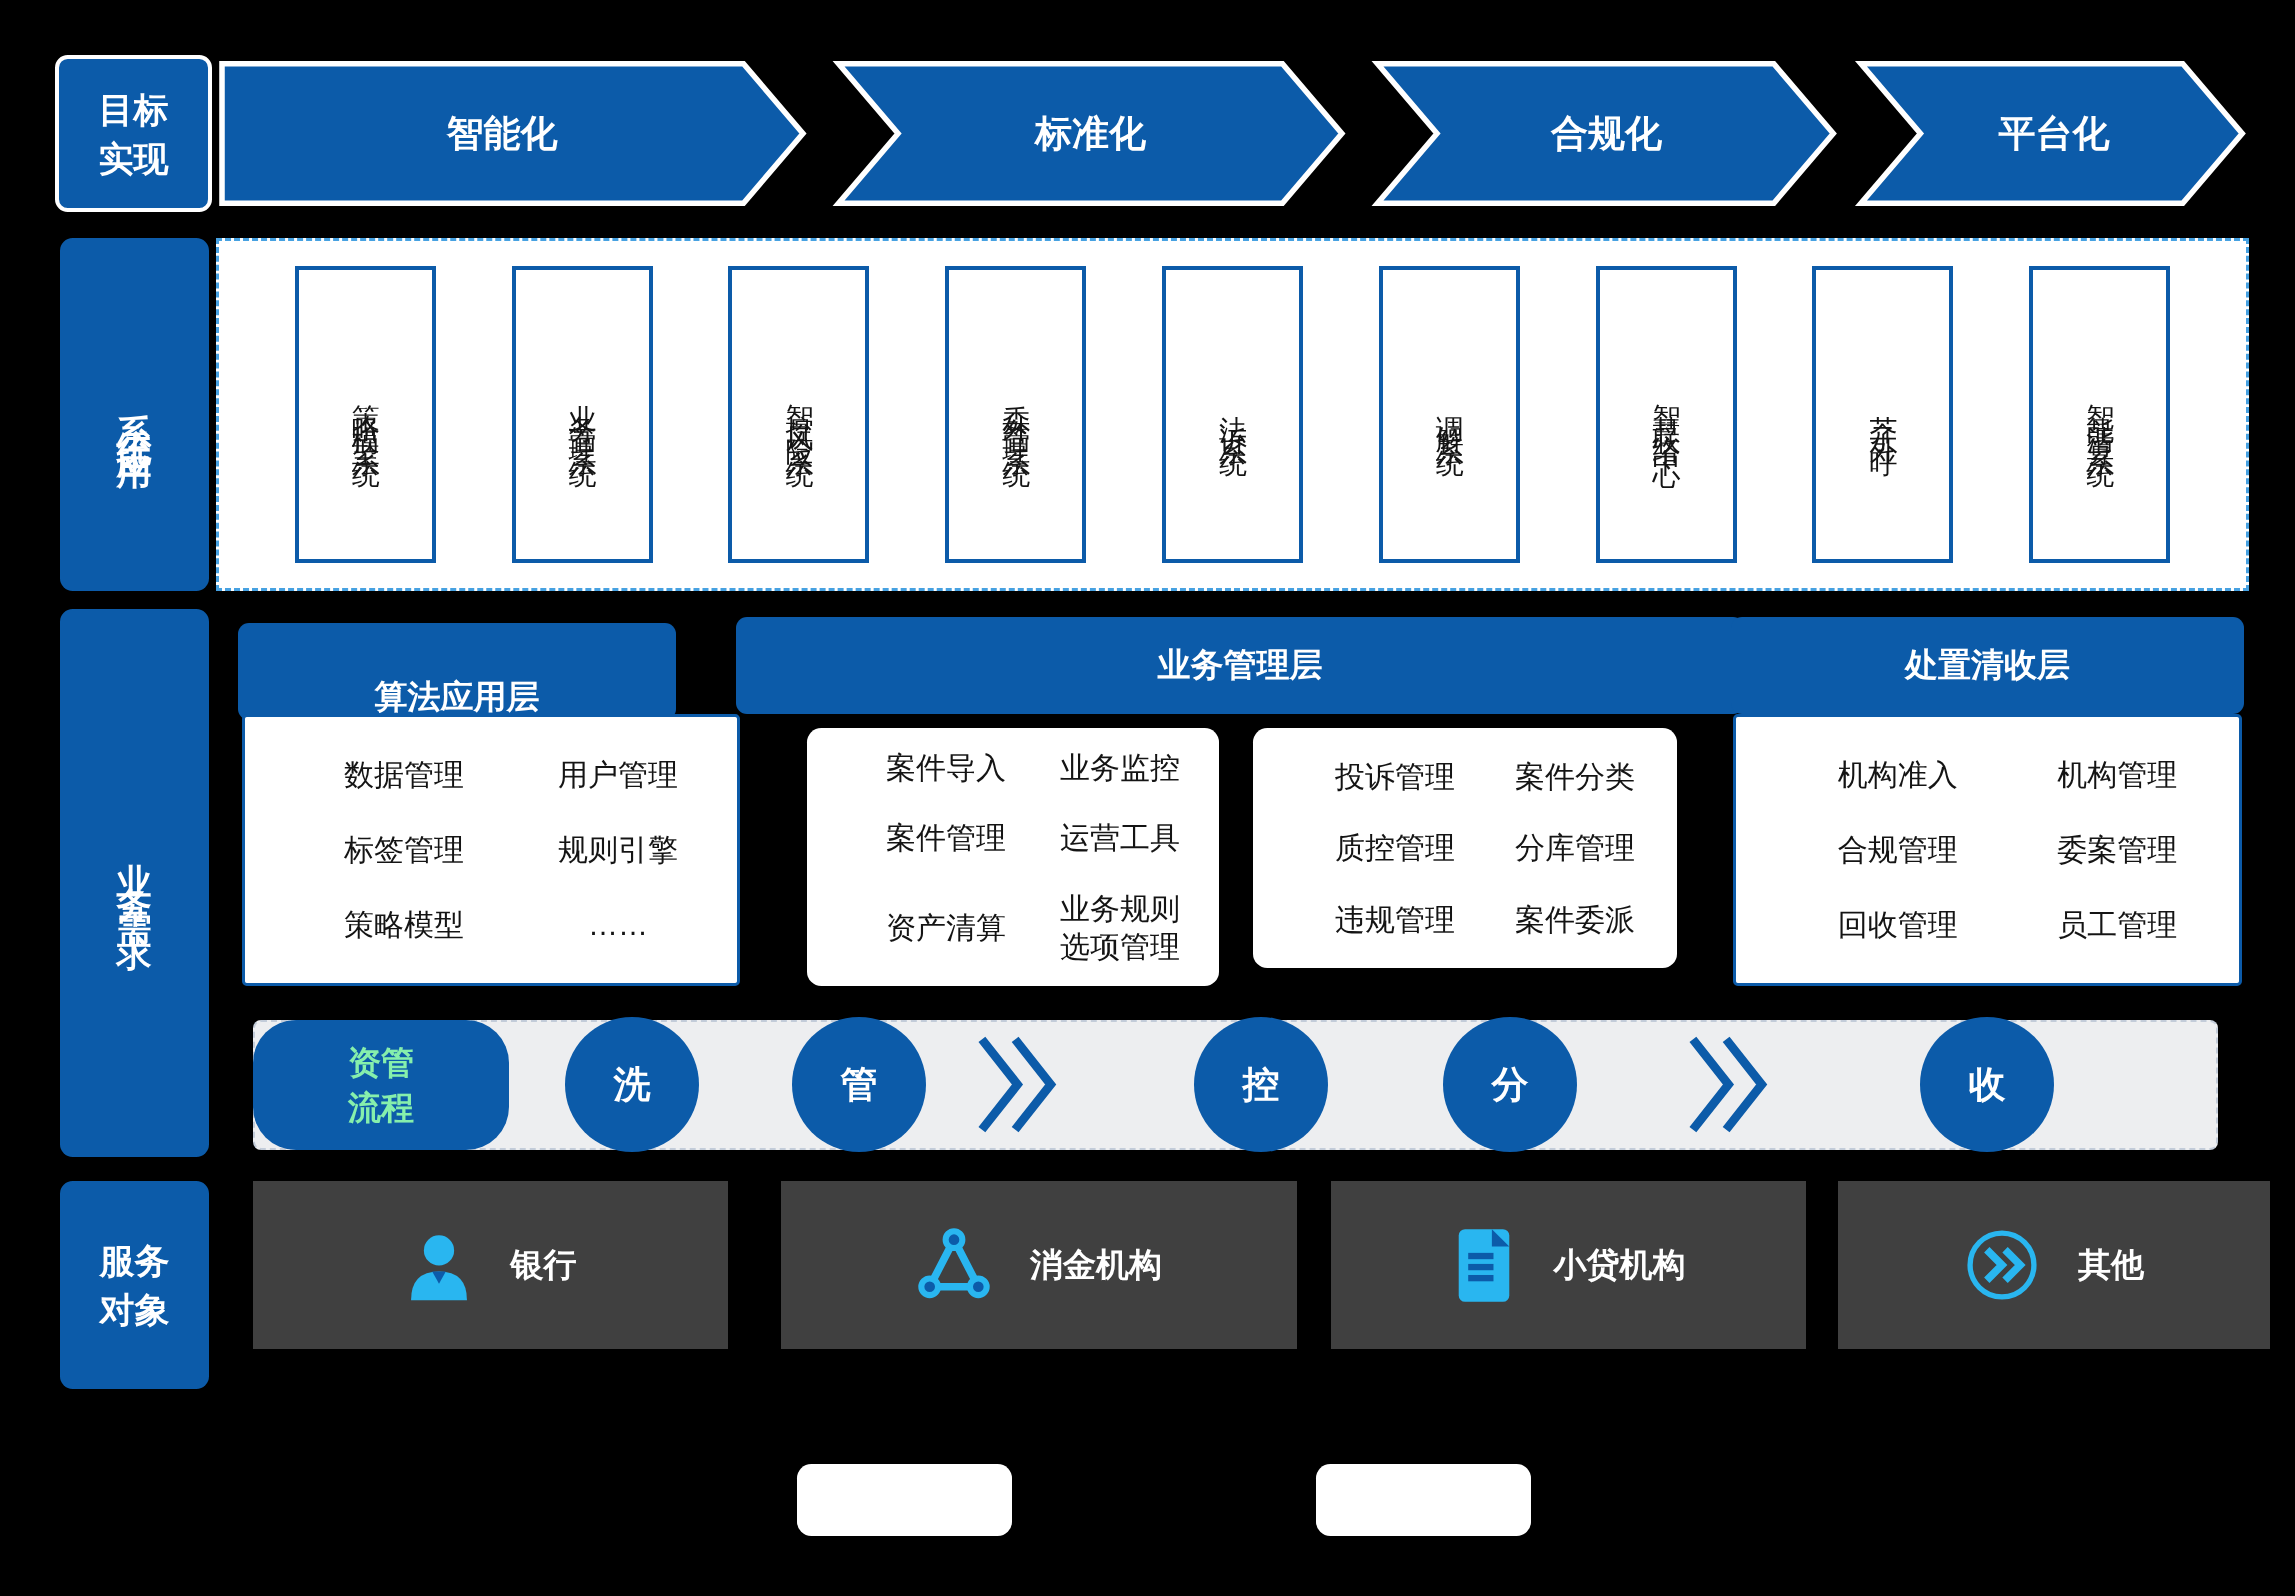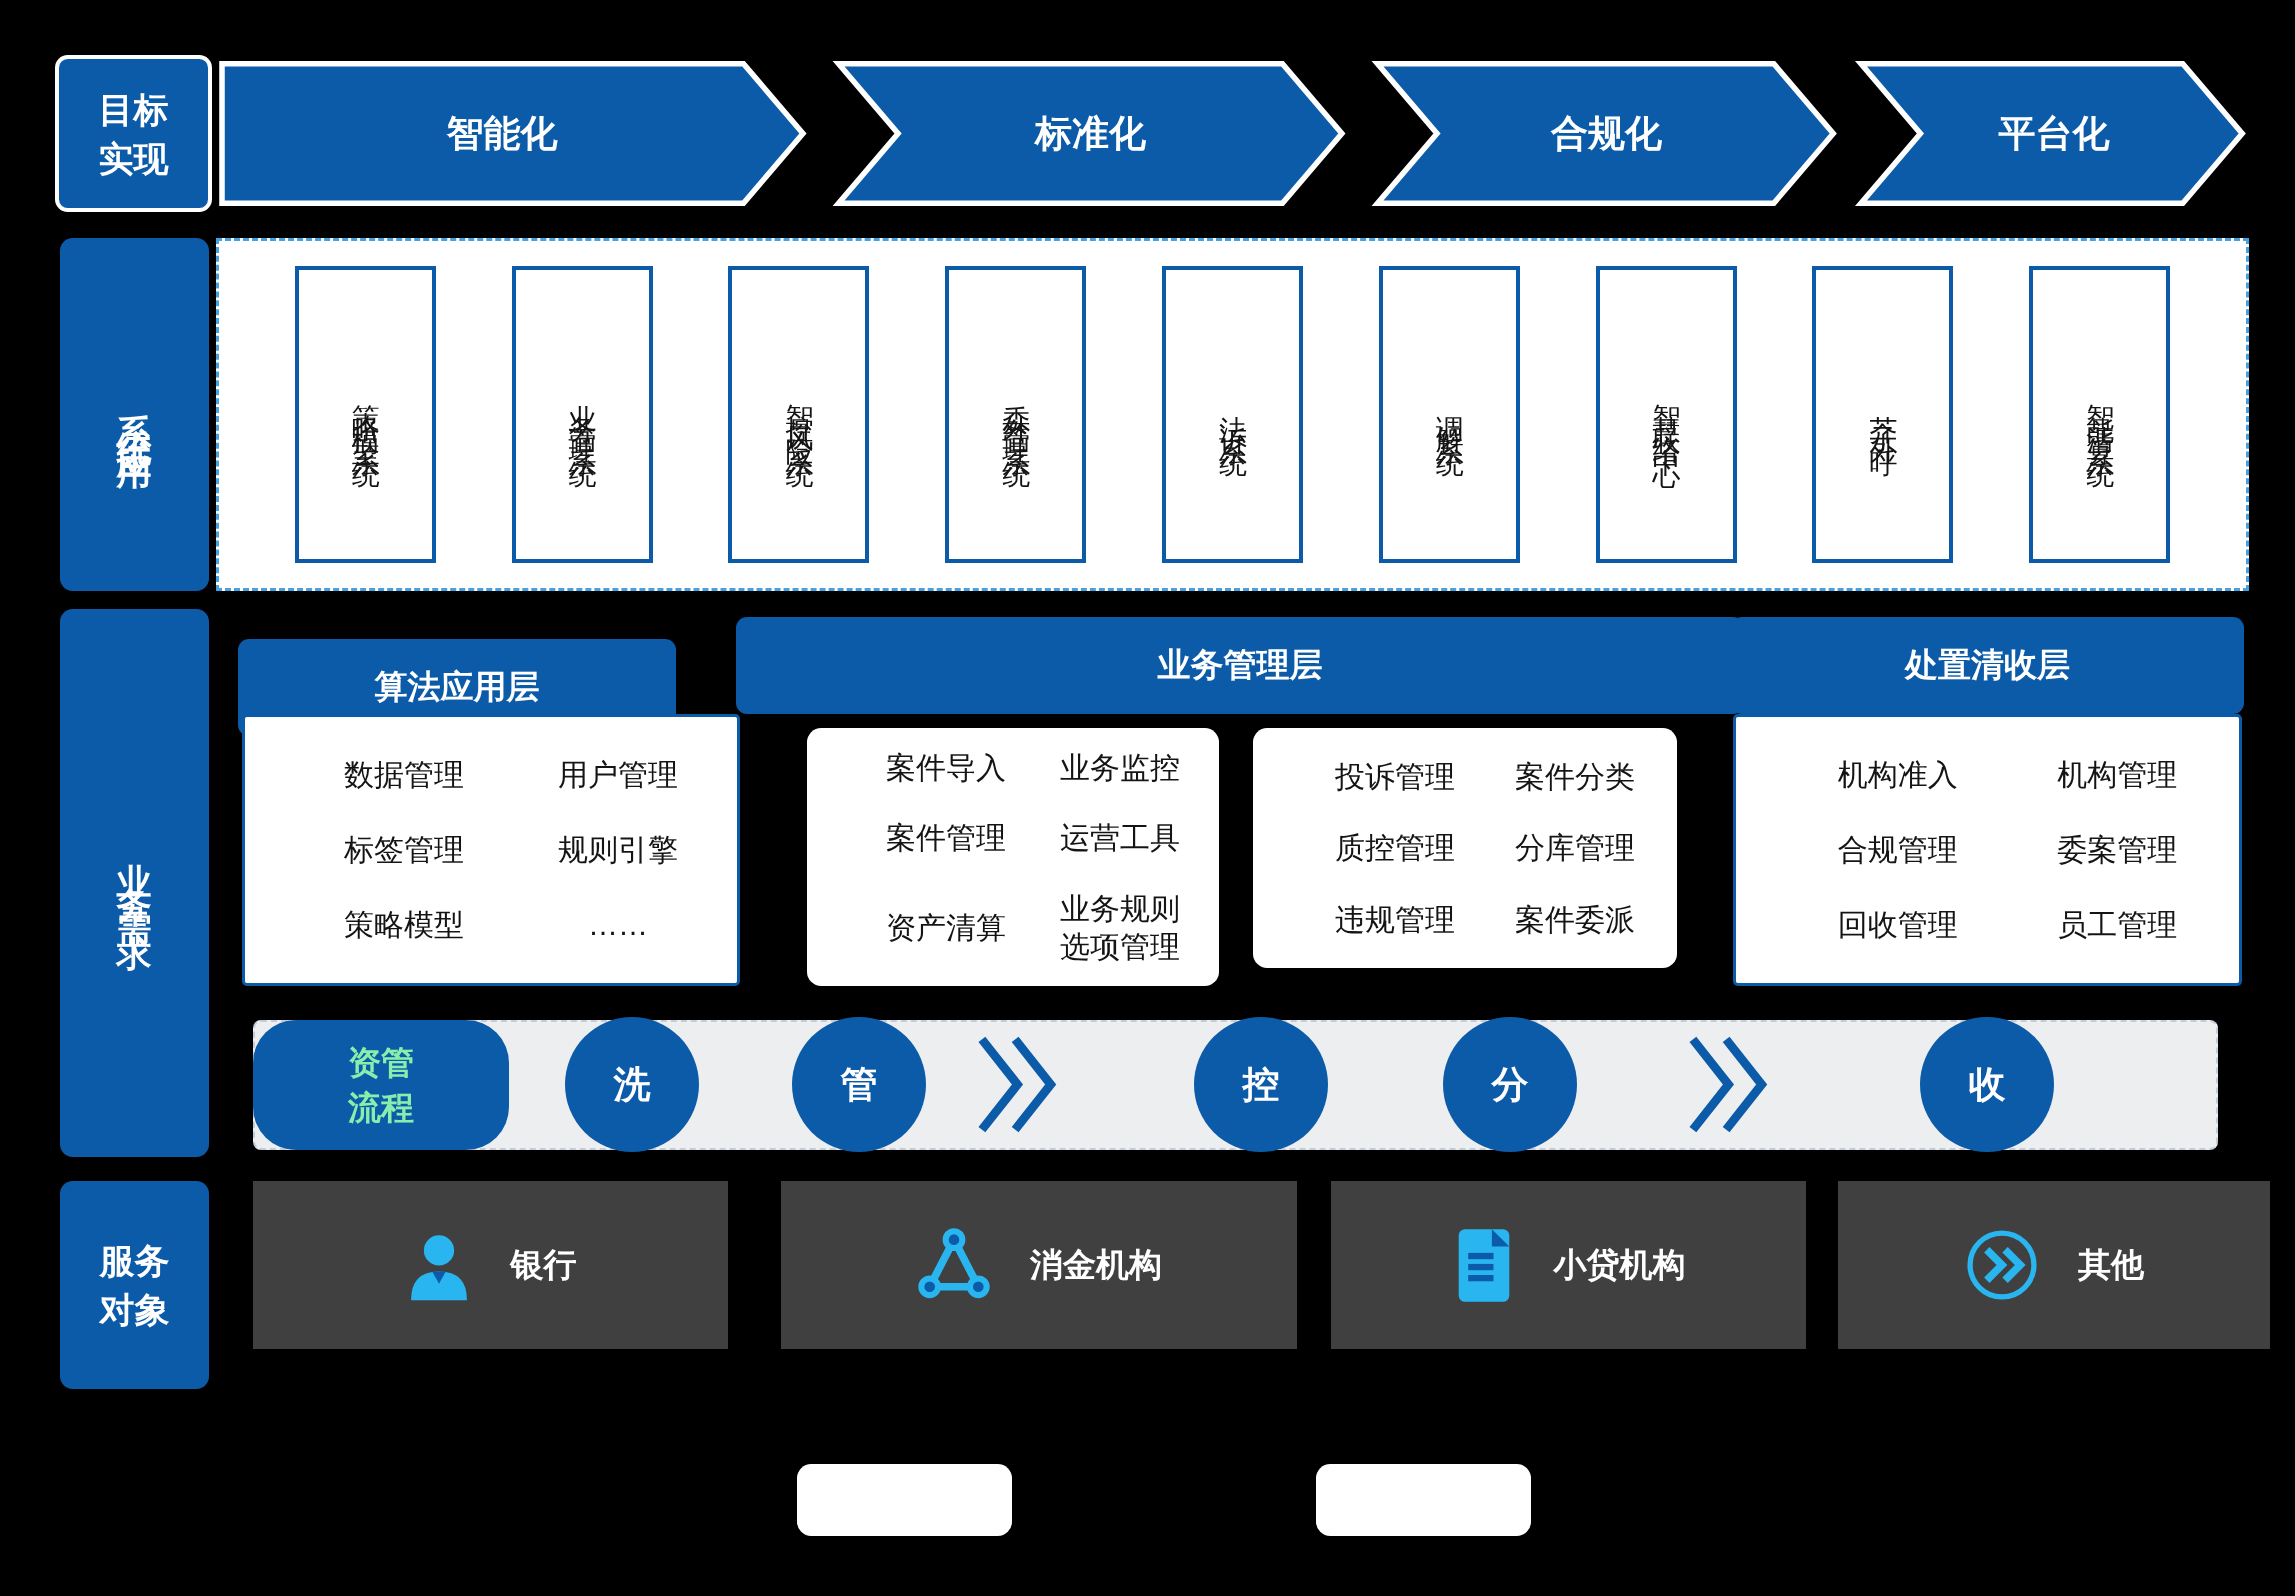--- a/index.html
+++ b/index.html
@@ -128,21 +128,21 @@
         <span class="vtext">智慧联络中心</span>
       </div>
     <div class="sys-box">
         <span class="vtext">芥子外呼</span>
       </div>
     <div class="sys-box">
         <span class="vtext">智能清算系统</span>
       </div>
   </div>
 
-  <div class="layer-header" style="left:238px;top:639px;width:438px;">
+  <div class="layer-header" style="left:238px;top:623px;width:438px;align-items:flex-end;">
     <span>算法应用层</span>
   </div>
   <div class="content-box bordered" style="left:242px;top:714px;width:498px;height:272px;">
     <div class="grid2" style="padding:20.7px 32px;">
       <span class="cell">数据管理</span>
       <span class="cell">用户管理</span>
       <span class="cell">标签管理</span>
       <span class="cell">规则引擎</span>
       <span class="cell">策略模型</span>
       <span class="cell">……</span>

